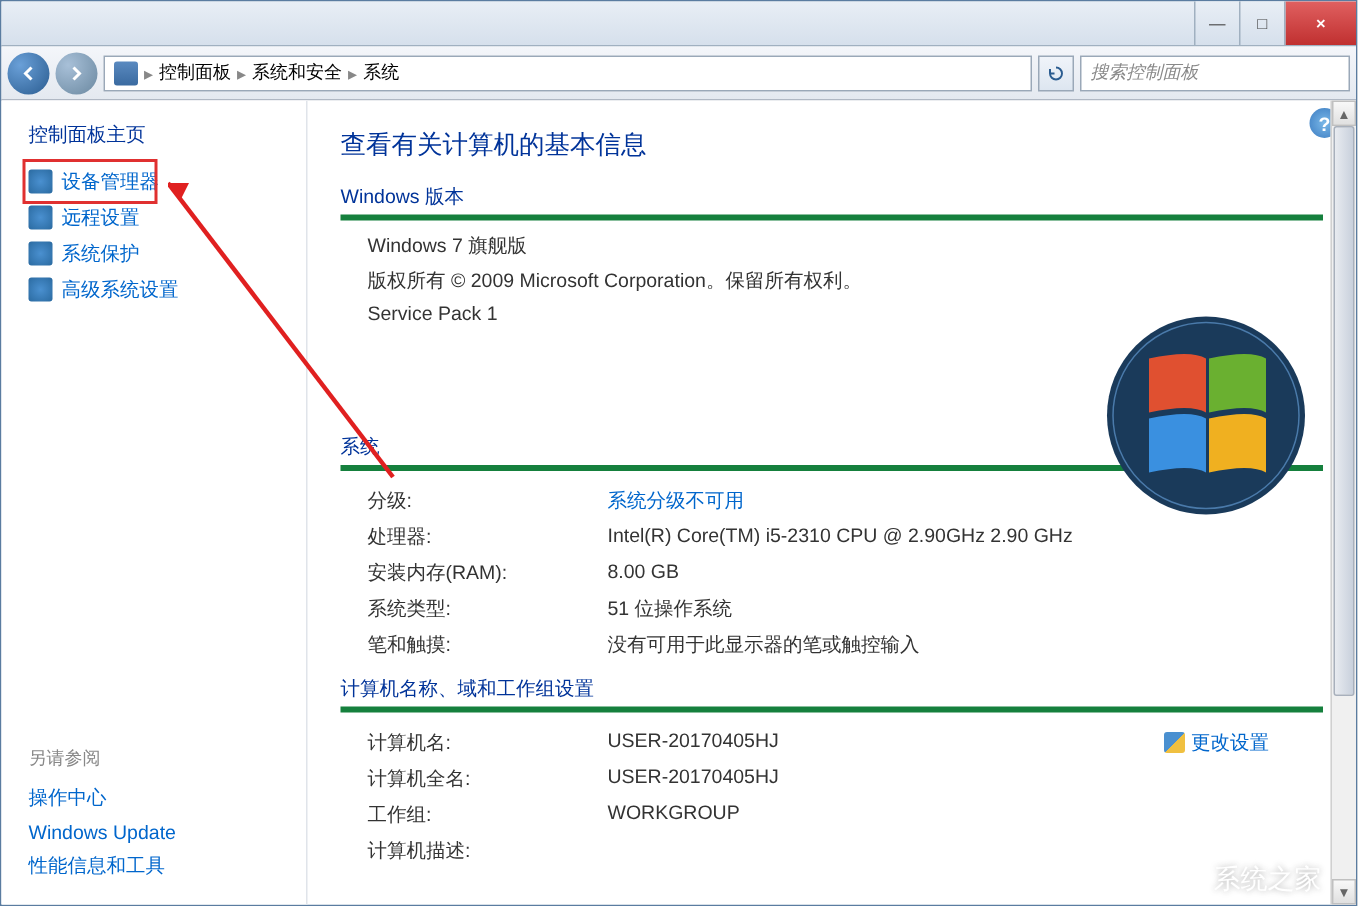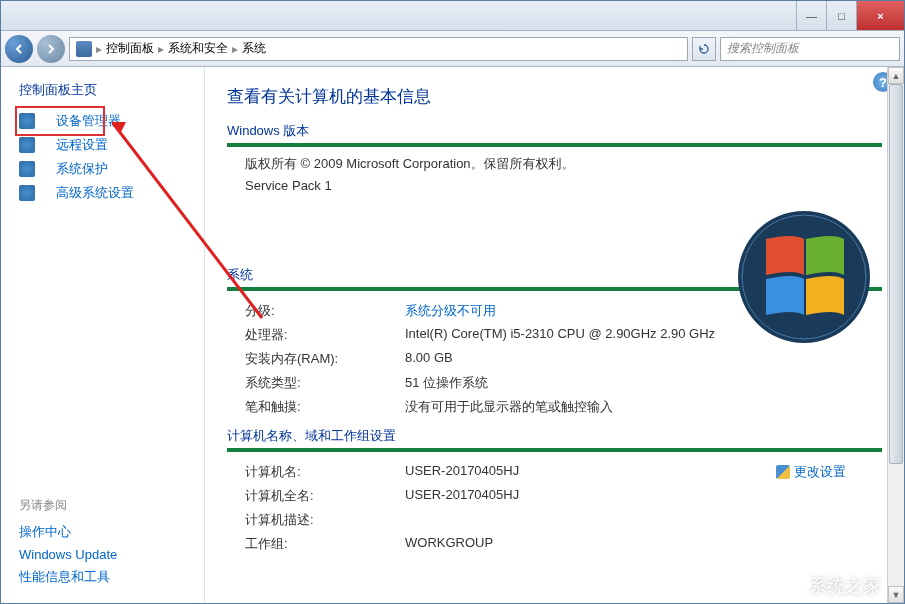--- a/index.html
+++ b/index.html
@@ -13,21 +13,21 @@
     .navbtn { width: 28px; height: 28px; border-radius: 50%; background: radial-gradient(circle at 30% 30%, #6aa0d8, #2a5c90); display: flex; align-items: center; justify-content: center; color: #fff; cursor: pointer; }
     .navbtn.fwd { background: radial-gradient(circle at 30% 30%, #a8c0d8, #6a88a0); }
     .breadcrumb { flex: 1; height: 24px; background: #fff; border: 1px solid #9aa8b8; display: flex; align-items: center; padding: 0 6px; font-size: 12px; gap: 4px; }
     .bc-icon { width: 16px; height: 16px; background: linear-gradient(to bottom, #5a8ac0, #3a6aa0); border-radius: 2px; }
     .bc-sep { color: #888; }
     .refresh-btn { width: 24px; height: 24px; border: 1px solid #9aa8b8; background: linear-gradient(to bottom,#f0f4fa,#dde6f0); display:flex;align-items:center;justify-content:center;cursor:pointer;color:#2a5c90; }
     .searchbox { width: 180px; height: 24px; background: #fff; border: 1px solid #9aa8b8; display: flex; align-items: center; padding: 0 6px; color: #888; font-size: 12px; font-style: italic; }
     .content { flex: 1; display: flex; background: #fff; overflow: hidden; justify-content: flex-end; }
     .sidebar { width: 204px; background: #fff; border-right: 1px solid #e0e4ea; padding: 14px 0 0 18px; display: flex; flex-direction: column; font-size: 13px; }
     .sidebar-title { color: #003399; font-size: 13px; margin-bottom: 10px; }
-    .sidebar-item { display: flex; align-items: center; gap: 21px; padding: 3px 0; color: #0066cc; cursor: pointer; }
+    .sidebar-item { display: flex; align-items: center; gap: 6px; padding: 3px 0; color: #0066cc; cursor: pointer; }
     .sidebar-item .icon { width: 16px; height: 16px; background: radial-gradient(circle, #4a90d0, #2a6aa0); border-radius: 2px; flex-shrink: 0; }
     .sidebar-item.highlighted { position: relative; }
     .sidebar-item.highlighted::before { content: ''; position: absolute; left: -4px; top: -3px; right: 100px; bottom: -3px; border: 2px solid #e03030; width: 86px; }
     .sidebar-spacer { flex: 1; }
     .sidebar-section-label { color: #888; font-size: 12px; margin-bottom: 6px; }
     .sidebar-link { color: #0066cc; font-size: 13px; padding: 3px 0; cursor: pointer; }
     .main { flex: 1; padding: 18px 22px 0 22px; overflow-y: auto; position: relative; }
     .main h1 { color: #003399; font-size: 17px; font-weight: normal; margin-bottom: 14px; }
     .main h2 { color: #003399; font-size: 13px; font-weight: normal; margin: 8px 0 8px 0; border-bottom: 4px solid #15803d; padding-bottom: 3px; }
     .indent { padding-left: 18px; font-size: 13px; color: #333; }
@@ -111,20 +111,21 @@
       <div class="sidebar-link">Windows Update</div>
       <div class="sidebar-link">性能信息和工具</div>
       <div style="height:14px"></div>
     </div>
 
     <div class="main">
       <h1>查看有关计算机的基本信息</h1>
 
       <h2>Windows 版本</h2>
       <div class="indent">
+        <p>Windows 7 旗舰版</p>
         <p>版权所有 © 2009 Microsoft Corporation。保留所有权利。</p>
         <p>Service Pack 1</p>
       </div>
 
       <div class="win-logo">
         <svg viewBox="0 0 140 140">
           <circle cx="70" cy="70" r="66" fill="#1a3a5a"></circle>
           <circle cx="70" cy="70" r="62" fill="none" stroke="#4a7aaa" stroke-width="1"></circle>
           <g transform="translate(70 70)">
             <path d="M-38 -38 Q-10 -44 0 -38 L0 -2 Q-10 -8 -38 -2 Z" fill="#e05030"></path>
@@ -166,26 +167,26 @@
         <div class="change-link">
           <span class="shield-icon"></span>
           <span>更改设置</span>
         </div>
       </div>
       <div class="kv-row">
         <div class="k">计算机全名:</div>
         <div class="v">USER-20170405HJ</div>
       </div>
       <div class="kv-row">
+        <div class="k">工作组:</div>
+        <div class="v">WORKGROUP</div>
+      </div>
+      <div class="kv-row">
         <div class="k">计算机描述:</div>
         <div class="v"></div>
-      </div>
-      <div class="kv-row">
-        <div class="k">工作组:</div>
-        <div class="v">WORKGROUP</div>
       </div>
 
     </div>
   </div>
 
   <div class="help-icon">?</div>
 
   <div class="scrollbar-v">
     <div class="sb-btn">▲</div>
     <div class="sb-thumb"></div>

